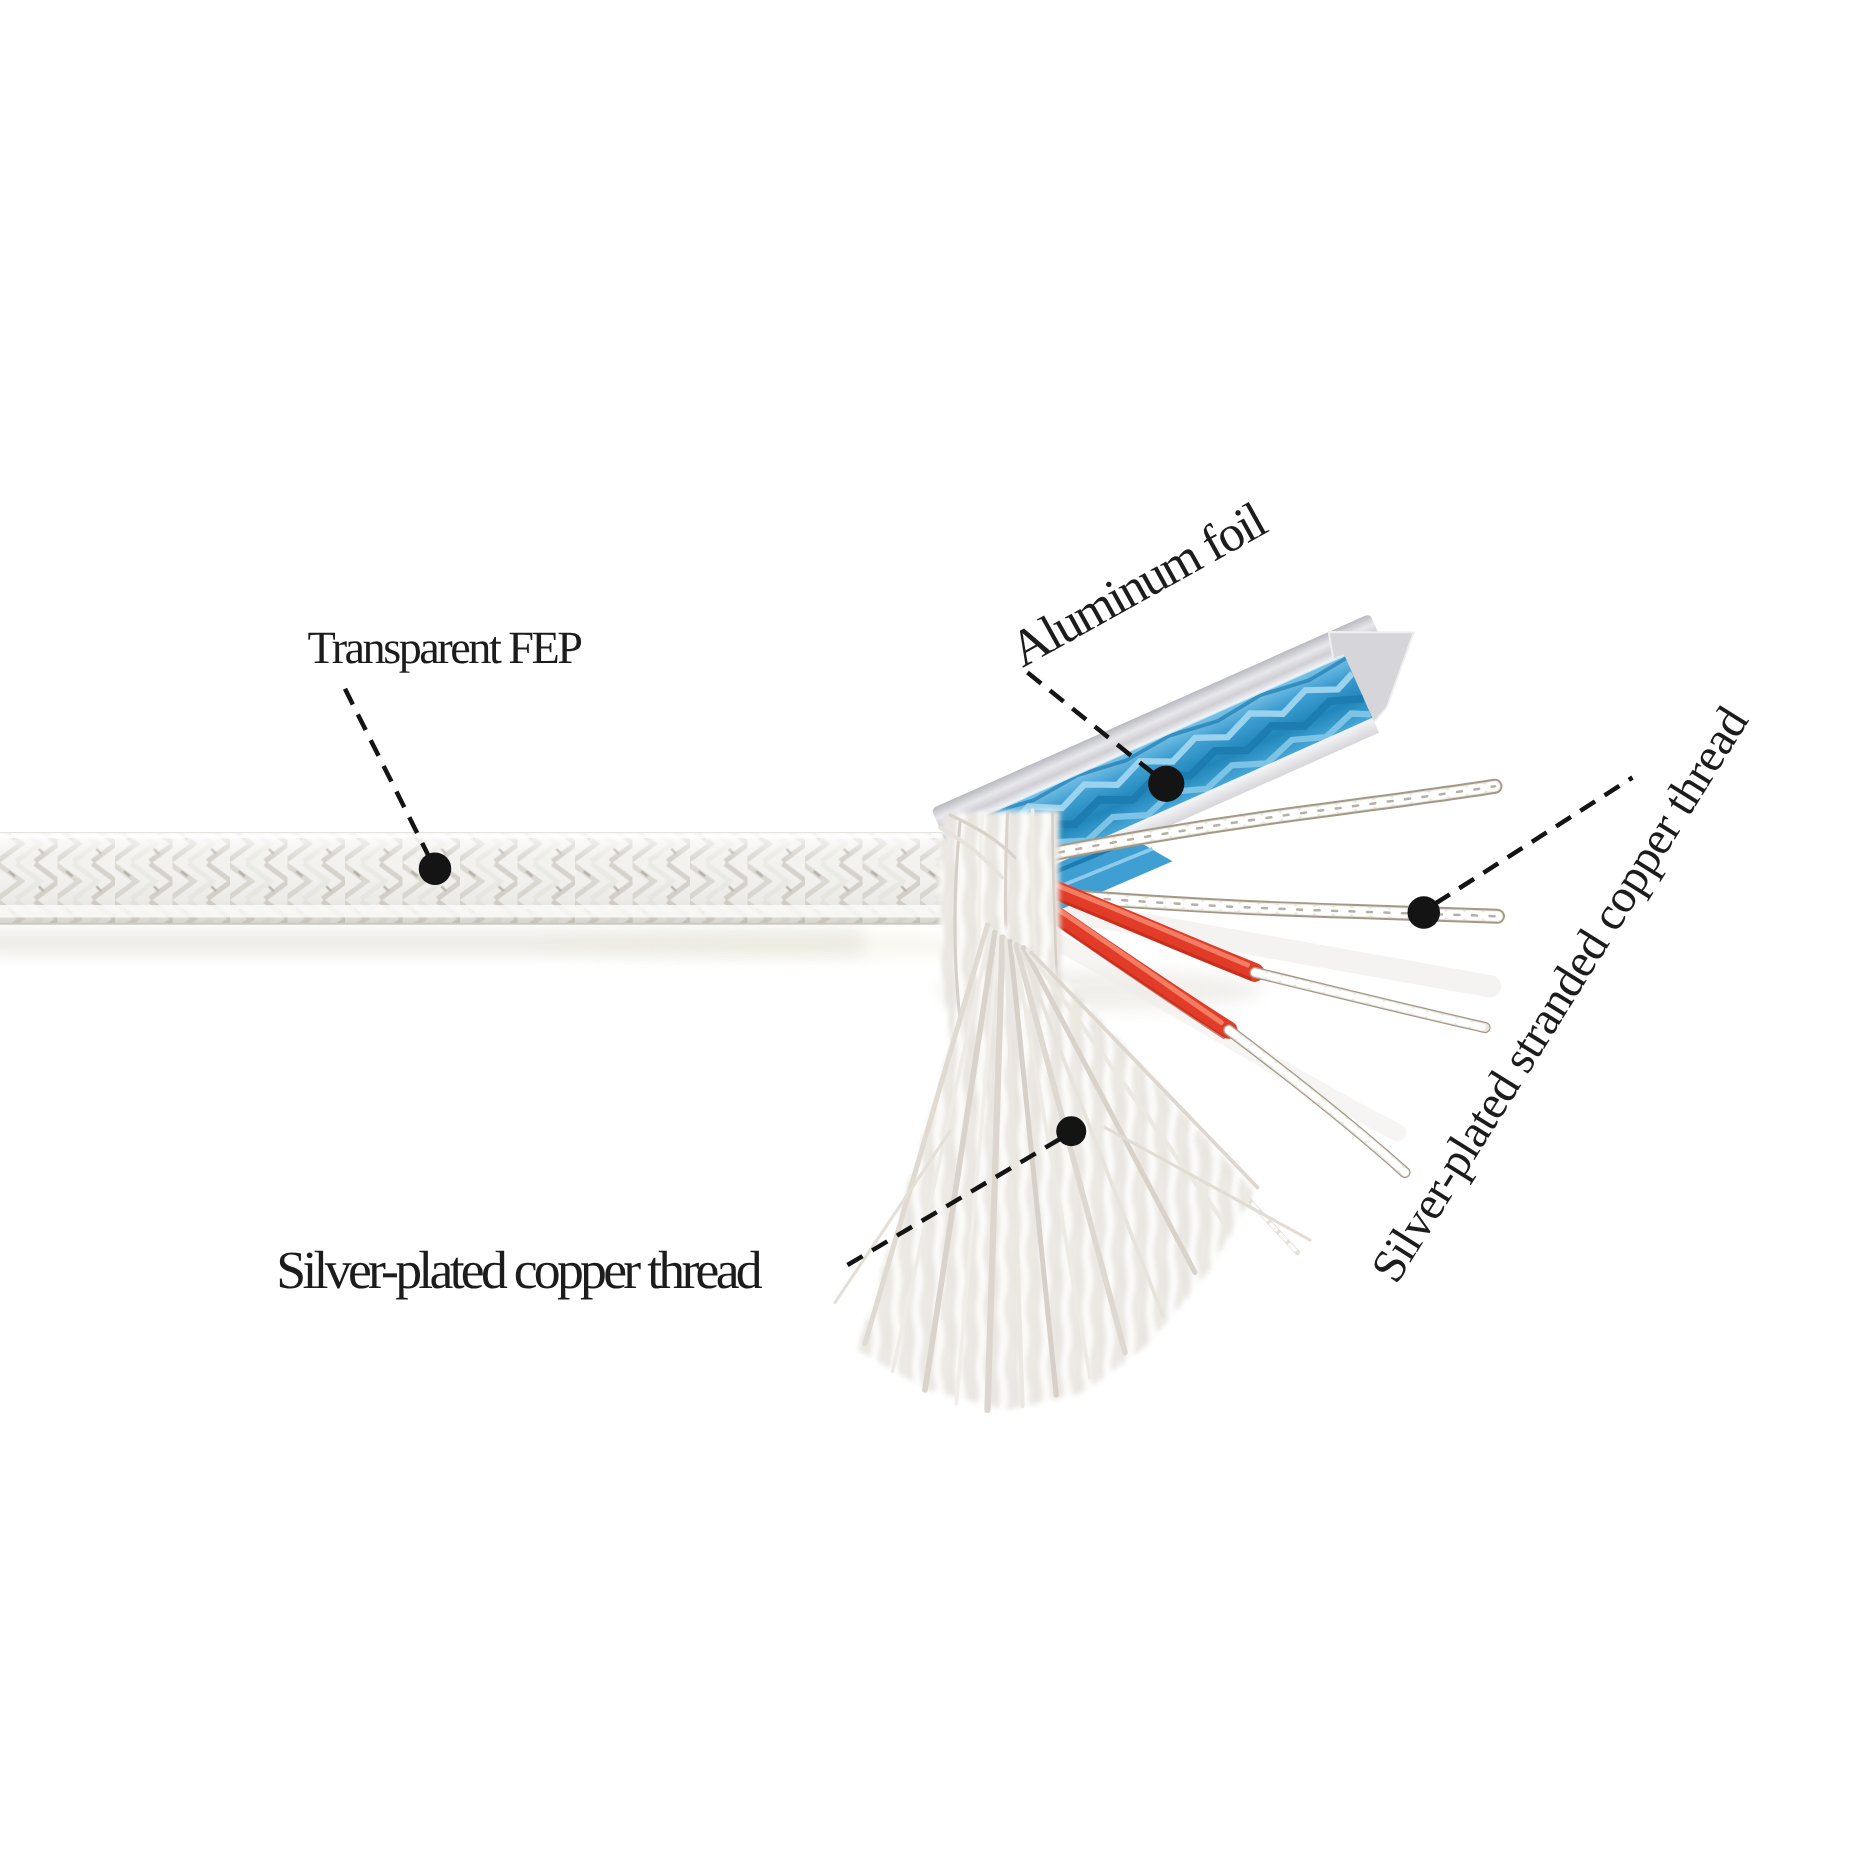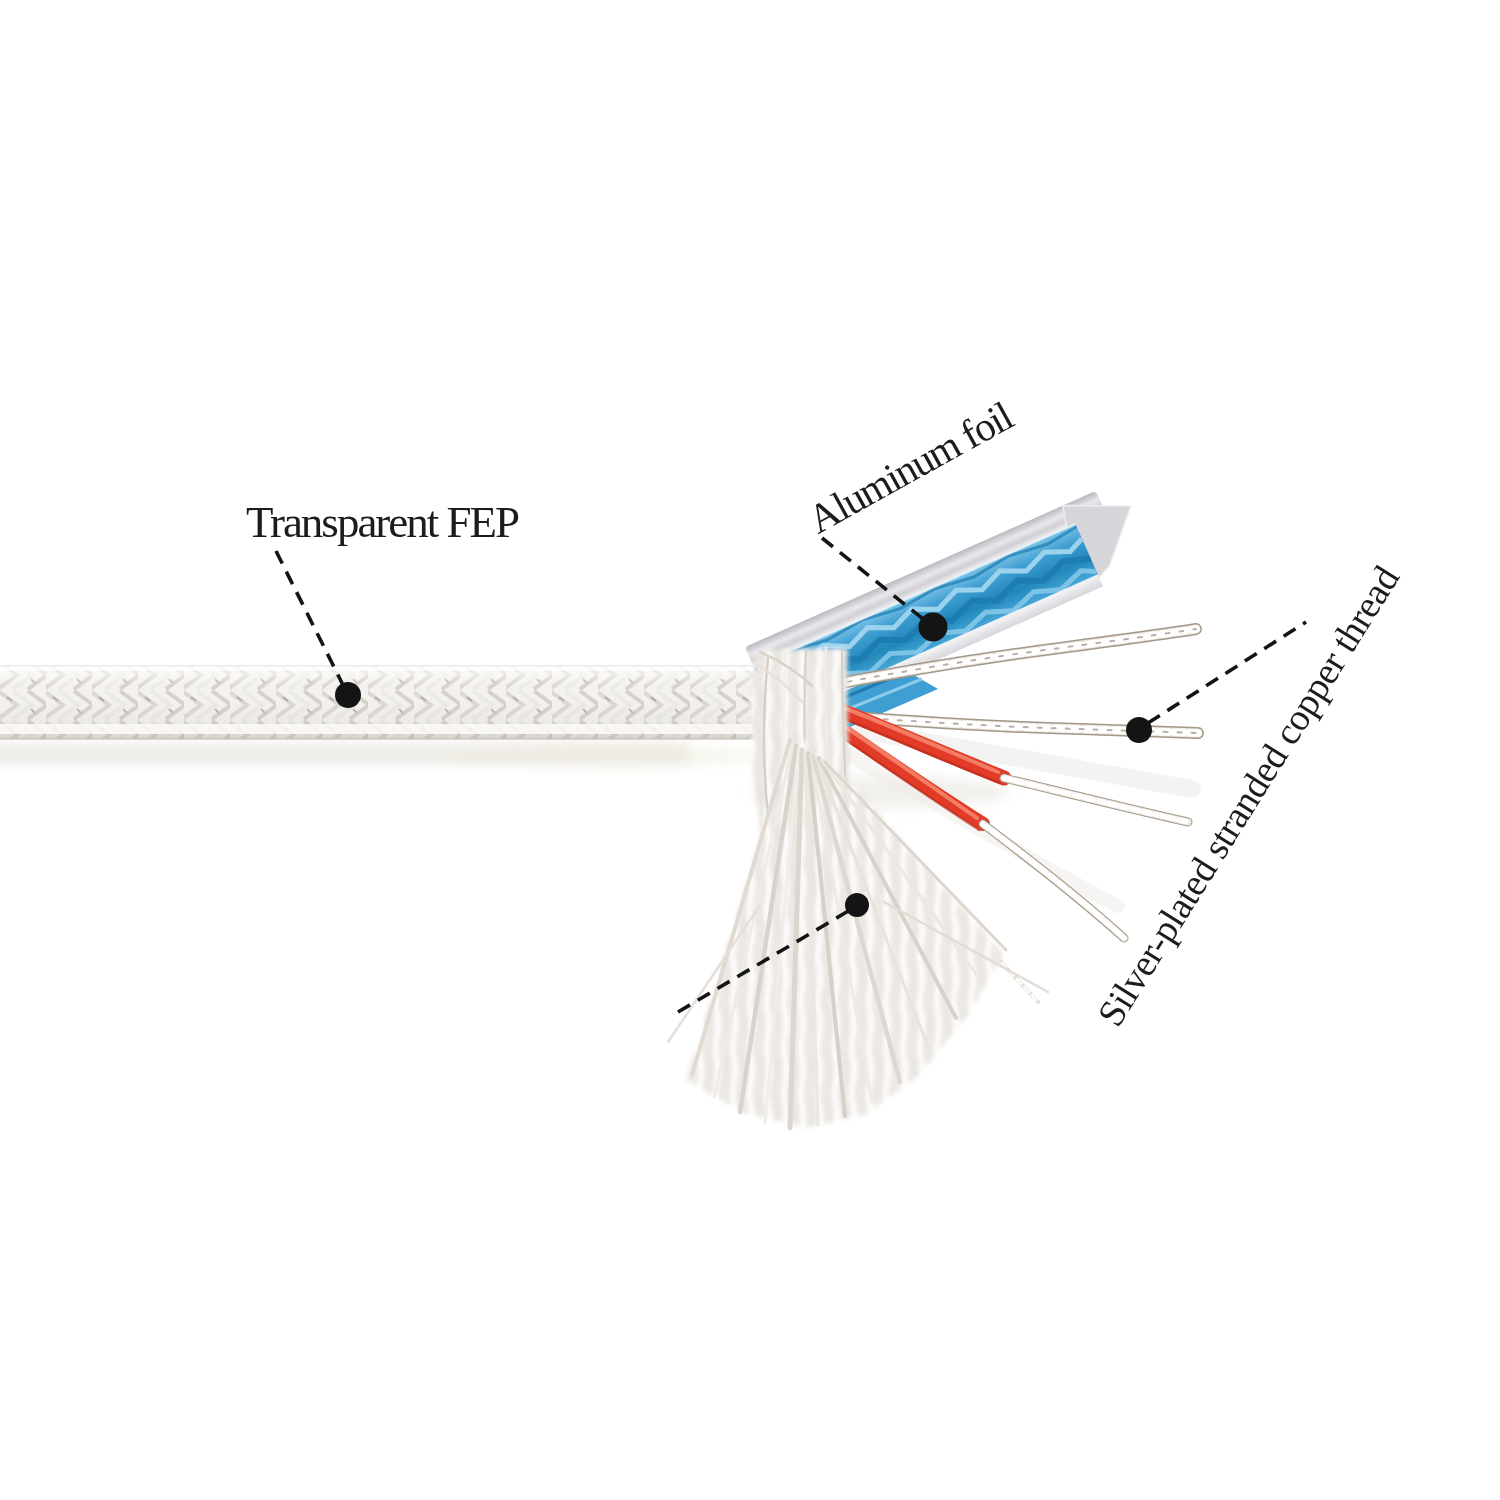--- a/index.html
+++ b/index.html
@@ -199,20 +199,21 @@
   <g>
     <path class="leader" d="M1148 723 L1306 622"></path>
     <circle class="mdot" cx="1139" cy="730" r="13"></circle>
   </g>
   <g>
     <path class="leader" d="M678 1012 L855 907"></path>
     <circle class="mdot" cx="857" cy="905" r="12"></circle>
   </g>
 </svg>
 
-  <div class="label" style="left:246px;top:500px;font-size:45px;letter-spacing:-2px;">Transparent FEP</div>
+  <div class="label" style="left:246px;top:500px;font-size:37px;letter-spacing:-2px;">Transparent FEP</div>
 
   <div class="label rot" style="left:910px;top:468px;font-size:41px;letter-spacing:-1.5px;transform:translate(-50%,-50%) rotate(-29deg);">Aluminum foil</div>
 
   <div class="label rot" style="left:1248px;top:796px;font-size:38px;letter-spacing:-0.5px;transform:translate(-50%,-50%) rotate(-58deg);">Silver-plated stranded copper thread</div>
 
+  <div class="label" style="left:221px;top:995px;font-size:43px;letter-spacing:-3px;">Silver-plated copper thread</div>
 
 </div>
 
 </body></html>

